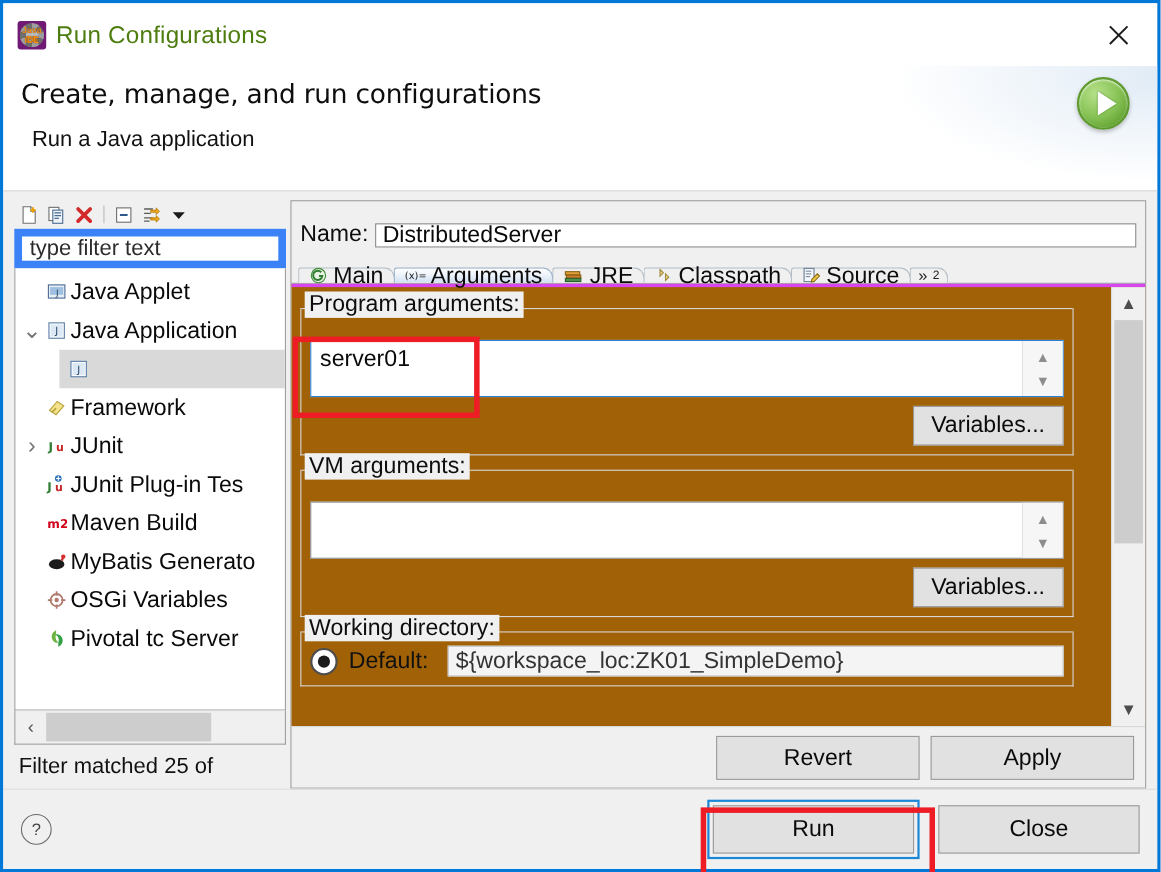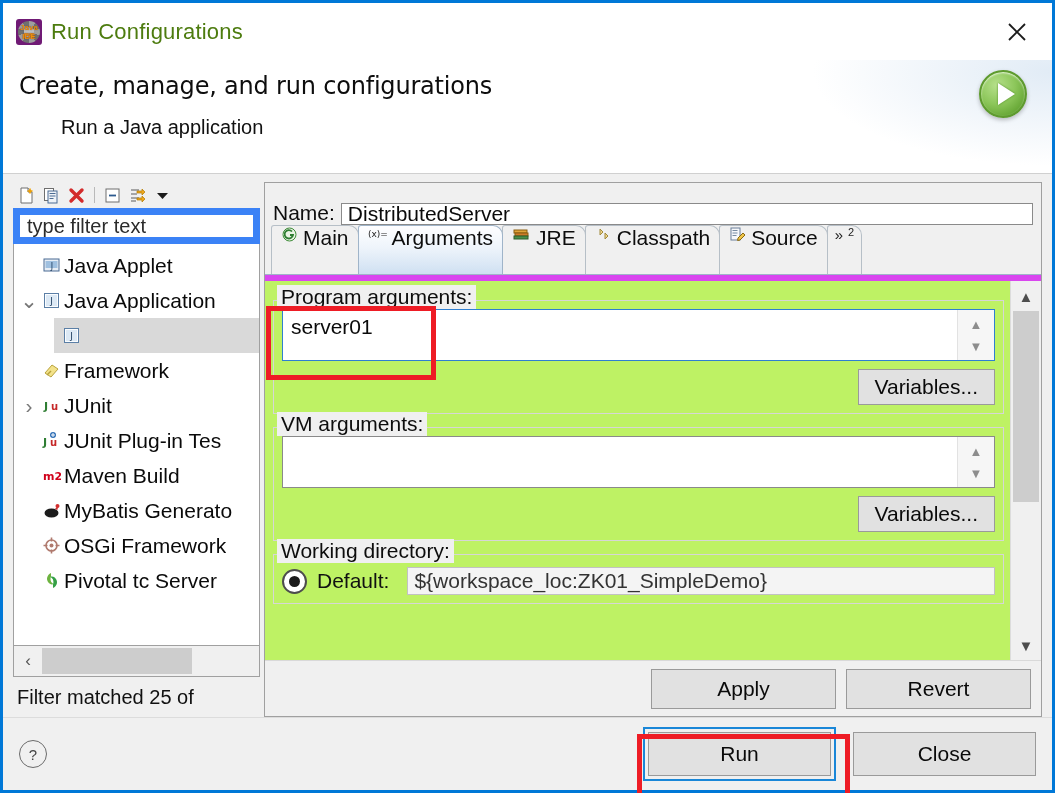--- a/index.html
+++ b/index.html
@@ -51,21 +51,21 @@
   
   .header{
     flex:0 0 114px;background:#ffffff;position:relative;
     border-bottom:1px solid #d0d0d0;padding:0 0 0 16px;box-sizing:border-box;
   }
   .header .h1{
     position:absolute;left:16px;top:12px;font-size:24px;color:#0d0d0d;
     font-family:"DejaVu Sans",sans-serif;letter-spacing:-0.2px;
   }
   .header .h2{
-    position:absolute;left:26px;top:56px;font-size:20px;color:#111111;margin-left:32px;
+    position:absolute;left:26px;top:56px;font-size:20px;color:#111111;
   }
   .run-glyph{
     position:absolute;right:25px;top:10px;width:48px;height:48px;border-radius:50%;
     background:radial-gradient(circle at 35% 30%, #b6e08a 0%, #8cc65a 45%, #63a432 80%, #4f8c27 100%);
     border:2px solid #5e9a2f;box-sizing:border-box;
     box-shadow:0 2px 4px rgba(0,0,0,.25), inset 0 1px 2px rgba(255,255,255,.8);
     display:flex;align-items:center;justify-content:center;
   }
   .run-glyph .tri{
     width:0;height:0;border-left:17px solid #ffffff;
@@ -132,53 +132,54 @@
   .nameinput{
     flex:1 1 auto;height:22px;border:1px solid #8a8a8a;background:#ffffff;
     display:flex;align-items:center;padding:0 6px;box-sizing:border-box;
     font-size:21px;color:#0a0a0a;
   }
   .tabbar{
     flex:0 0 33px;display:flex;align-items:flex-end;padding-left:6px;box-sizing:border-box;
     border-bottom:1px solid #9fb4c9;position:relative;
   }
   .tab{
-    height:49px;display:flex;gap:5px;padding:0 9px;box-sizing:border-box;
+    height:14px;display:flex;align-items:center;gap:5px;padding:0 9px;box-sizing:border-box;
     font-size:21px;color:#0d0d0d;cursor:pointer;white-space:nowrap;
     border:1px solid #b6bfc7;border-bottom:none;
     border-radius:3px 10px 0 0;background:#f0f0f0;margin-right:-1px;
   }
   .tab.active{
     background:linear-gradient(180deg,#fefeff 0%,#eef4fb 45%,#cfe0f2 100%);
     border-color:#9fb4c9;position:relative;z-index:3;
   }
   .tab.more{padding:0 7px;font-size:15px;color:#222;position:relative;}
   .tab.more sub{font-size:11px;}
   .tabcontent{
-    flex:1 1 auto;display:flex;min-height:0;background:#bef264;position:relative;
-    border-top:6px solid #d946ef;
+    flex:1 1 auto;display:flex;min-height:0;background:#a16207;position:relative;
+    border-top:3px solid #d946ef;
+    gap:28px;
   }
   .scrollarea{
     flex:1 1 auto;min-width:0;overflow:hidden;padding:6px 6px 0 8px;box-sizing:border-box;
   }
   .grp{margin-bottom:2px;position:relative;}
   .grpbox{
     border:1px solid #d6d6d6;border-top:none;padding:9px 8px 8px 8px;box-sizing:border-box;
     position:relative;margin-top:13px;
   }
   .grptitle{
     position:absolute;top:-15px;left:4px;background:#f0f0f0;padding:0 4px;
     font-size:21px;color:#0d0d0d;white-space:nowrap;z-index:2;
   }
   .grpbox::before{
     content:"";position:absolute;left:0;right:0;top:0;height:1px;background:#d6d6d6;
   }
   .txtarea{
     height:52px;border:1px solid #2f7fd1;background:#ffffff;display:flex;
-    box-sizing:border-box;position:relative;
+    box-sizing:border-box;position:relative;margin-top:20px;
   }
   .txtarea.plain{border:1px solid #8a8a8a;}
   .txtarea .val{
     flex:1 1 auto;padding:5px 8px;font-size:21px;color:#0a0a0a;overflow:hidden;
   }
   .spin{
     width:36px;flex:0 0 36px;display:flex;flex-direction:column;align-items:center;
     justify-content:center;gap:9px;background:#f6f6f6;border-left:1px solid #e2e2e2;cursor:pointer;
   }
   .spin span{color:#8d8d8d;font-size:13px;line-height:1;}
@@ -397,21 +398,21 @@
             </div>
             <div class="trow">
               <div class="twist"></div>
               <div class="ticon">
                 <svg width="19" height="19" viewBox="0 0 19 19">
                   <circle cx="9.5" cy="9.5" r="5.5" fill="none" stroke="#b07a6e" stroke-width="1.6"></circle>
                   <circle cx="9.5" cy="9.5" r="2" fill="#b07a6e"></circle>
                   <path d="M9.5 1.5v4M9.5 13.5v4M1.5 9.5h4M13.5 9.5h4" stroke="#b07a6e" stroke-width="1.6"></path>
                 </svg>
               </div>
-              <div class="tlabel">OSGi Framework</div>
+              <div class="tlabel">OSGi Variables</div>
             </div>
             <div class="trow">
               <div class="twist"></div>
               <div class="ticon">
                 <svg width="19" height="19" viewBox="0 0 19 19">
                   <path d="M9 2c-4 2-5 6-3 9 1.5 2.2 4 3 5.5 2-3-1.5-3.5-5-2.5-7.5z" fill="#6db33f"></path>
                   <path d="M11 17c4-2 5-6 3-9-1.5-2.2-4-3-5.5-2 3 1.5 3.5 5 2.5 7.5z" fill="#34a046"></path>
                 </svg>
               </div>
               <div class="tlabel">Pivotal tc Server</div>
@@ -546,22 +547,22 @@
         <div class="vscroll">
           <div class="ar">▲</div>
           <div class="track">
             <div class="thumb"></div>
           </div>
           <div class="ar">▼</div>
         </div>
       </div>
 
       <div class="applyrow">
+        <div class="btn">Revert</div>
         <div class="btn">Apply</div>
-        <div class="btn">Revert</div>
       </div>
     </div>
   </div>
 
   <div class="footer">
     <div class="help-icon">
       <span>?</span>
     </div>
     <div class="spacer"></div>
     <div class="runwrap">

